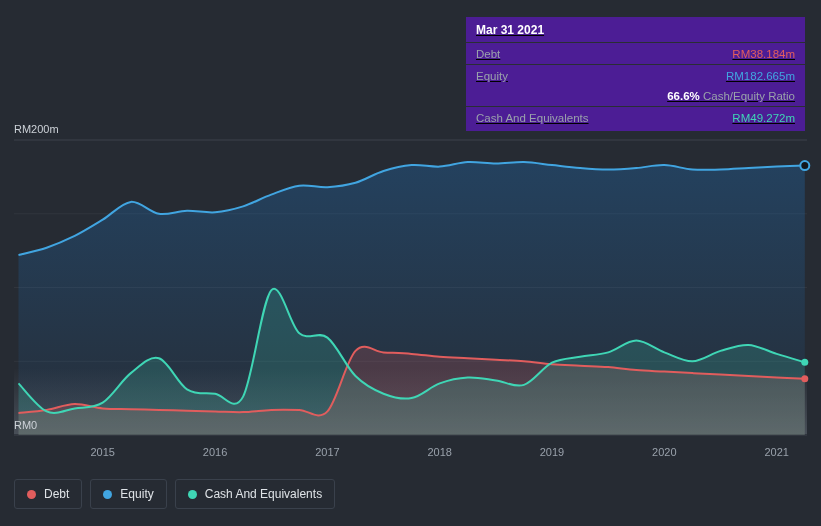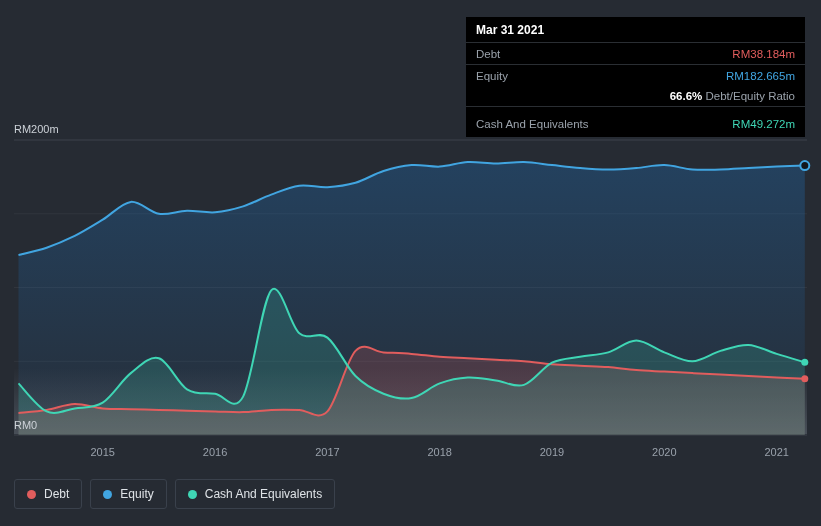--- a/index.html
+++ b/index.html
@@ -1,20 +1,20 @@
 <!DOCTYPE html>
 <html><head>
 <meta charset="utf-8">
 <style>
   html,body{margin:0;padding:0;background:#262b33;}
   .app{position:relative;width:821px;height:526px;background:#262b33;overflow:hidden;
        font-family:"Liberation Sans",sans-serif;}
   #chart{position:absolute;left:0;top:0;width:821px;height:470px;}
   
-  .tooltip{position:absolute;left:466px;top:17px;width:339px;background:#000000;z-index:5;
+  .tooltip{position:absolute;left:466px;top:17px;width:339px;background:#4c1d95;z-index:5;
            box-sizing:border-box;text-decoration:underline;}
   .tt-title{padding:6px 10px 5px 10px;font-size:12px;font-weight:bold;color:#ffffff;}
   .tt-row{display:flex;align-items:baseline;padding:3px 10px;font-size:11.5px;line-height:14px;}
   .tt-row.b-top{border-top:1px solid #2a2e33;padding-top:4px;}
   .tt-label{width:121px;flex:0 0 121px;color:#9aa2ab;}
   .tt-value{flex:1;text-align:right;}
   .tt-ratio-bold{color:#ffffff;font-weight:bold;}
   .tt-ratio-rest{color:#9aa2ab;}
   .tooltip .pad-b{padding-bottom:6px;}
   
@@ -70,25 +70,25 @@
     <div class="tt-row b-top">
       <span class="tt-label">Debt</span>
       <span class="tt-value" id="tt-debt-value" style="color: rgb(225, 93, 93);">RM38.184m</span>
     </div>
     <div class="tt-row b-top">
       <span class="tt-label">Equity</span>
       <span class="tt-value" id="tt-equity-value" style="color: rgb(65, 165, 225); margin-left: 35px;">RM182.665m</span>
     </div>
     <div class="tt-row">
       <span class="tt-label"></span>
-      <span class="tt-value"><span class="tt-ratio-bold">66.6%</span> <span class="tt-ratio-rest">Debt/Equity Ratio</span></span>
+      <span class="tt-value"><span class="tt-ratio-bold">66.6%</span> <span class="tt-ratio-rest">Cash/Equity Ratio</span></span>
     </div>
     <div class="tt-row b-top pad-b">
       <span class="tt-label">Cash And Equivalents</span>
-      <span class="tt-value" id="tt-cash-value" style="color: rgb(63, 214, 181); margin-top: 6px;">RM49.272m</span>
+      <span class="tt-value" id="tt-cash-value" style="color: rgb(63, 214, 181);">RM49.272m</span>
     </div>
   </div>
 
   <div class="legend">
     <div class="legend-item">
       <span class="legend-dot" style="background: rgb(225, 93, 93);"></span>
       <span>Debt</span>
     </div>
     <div class="legend-item">
       <span class="legend-dot" style="background: rgb(65, 165, 225);"></span>

